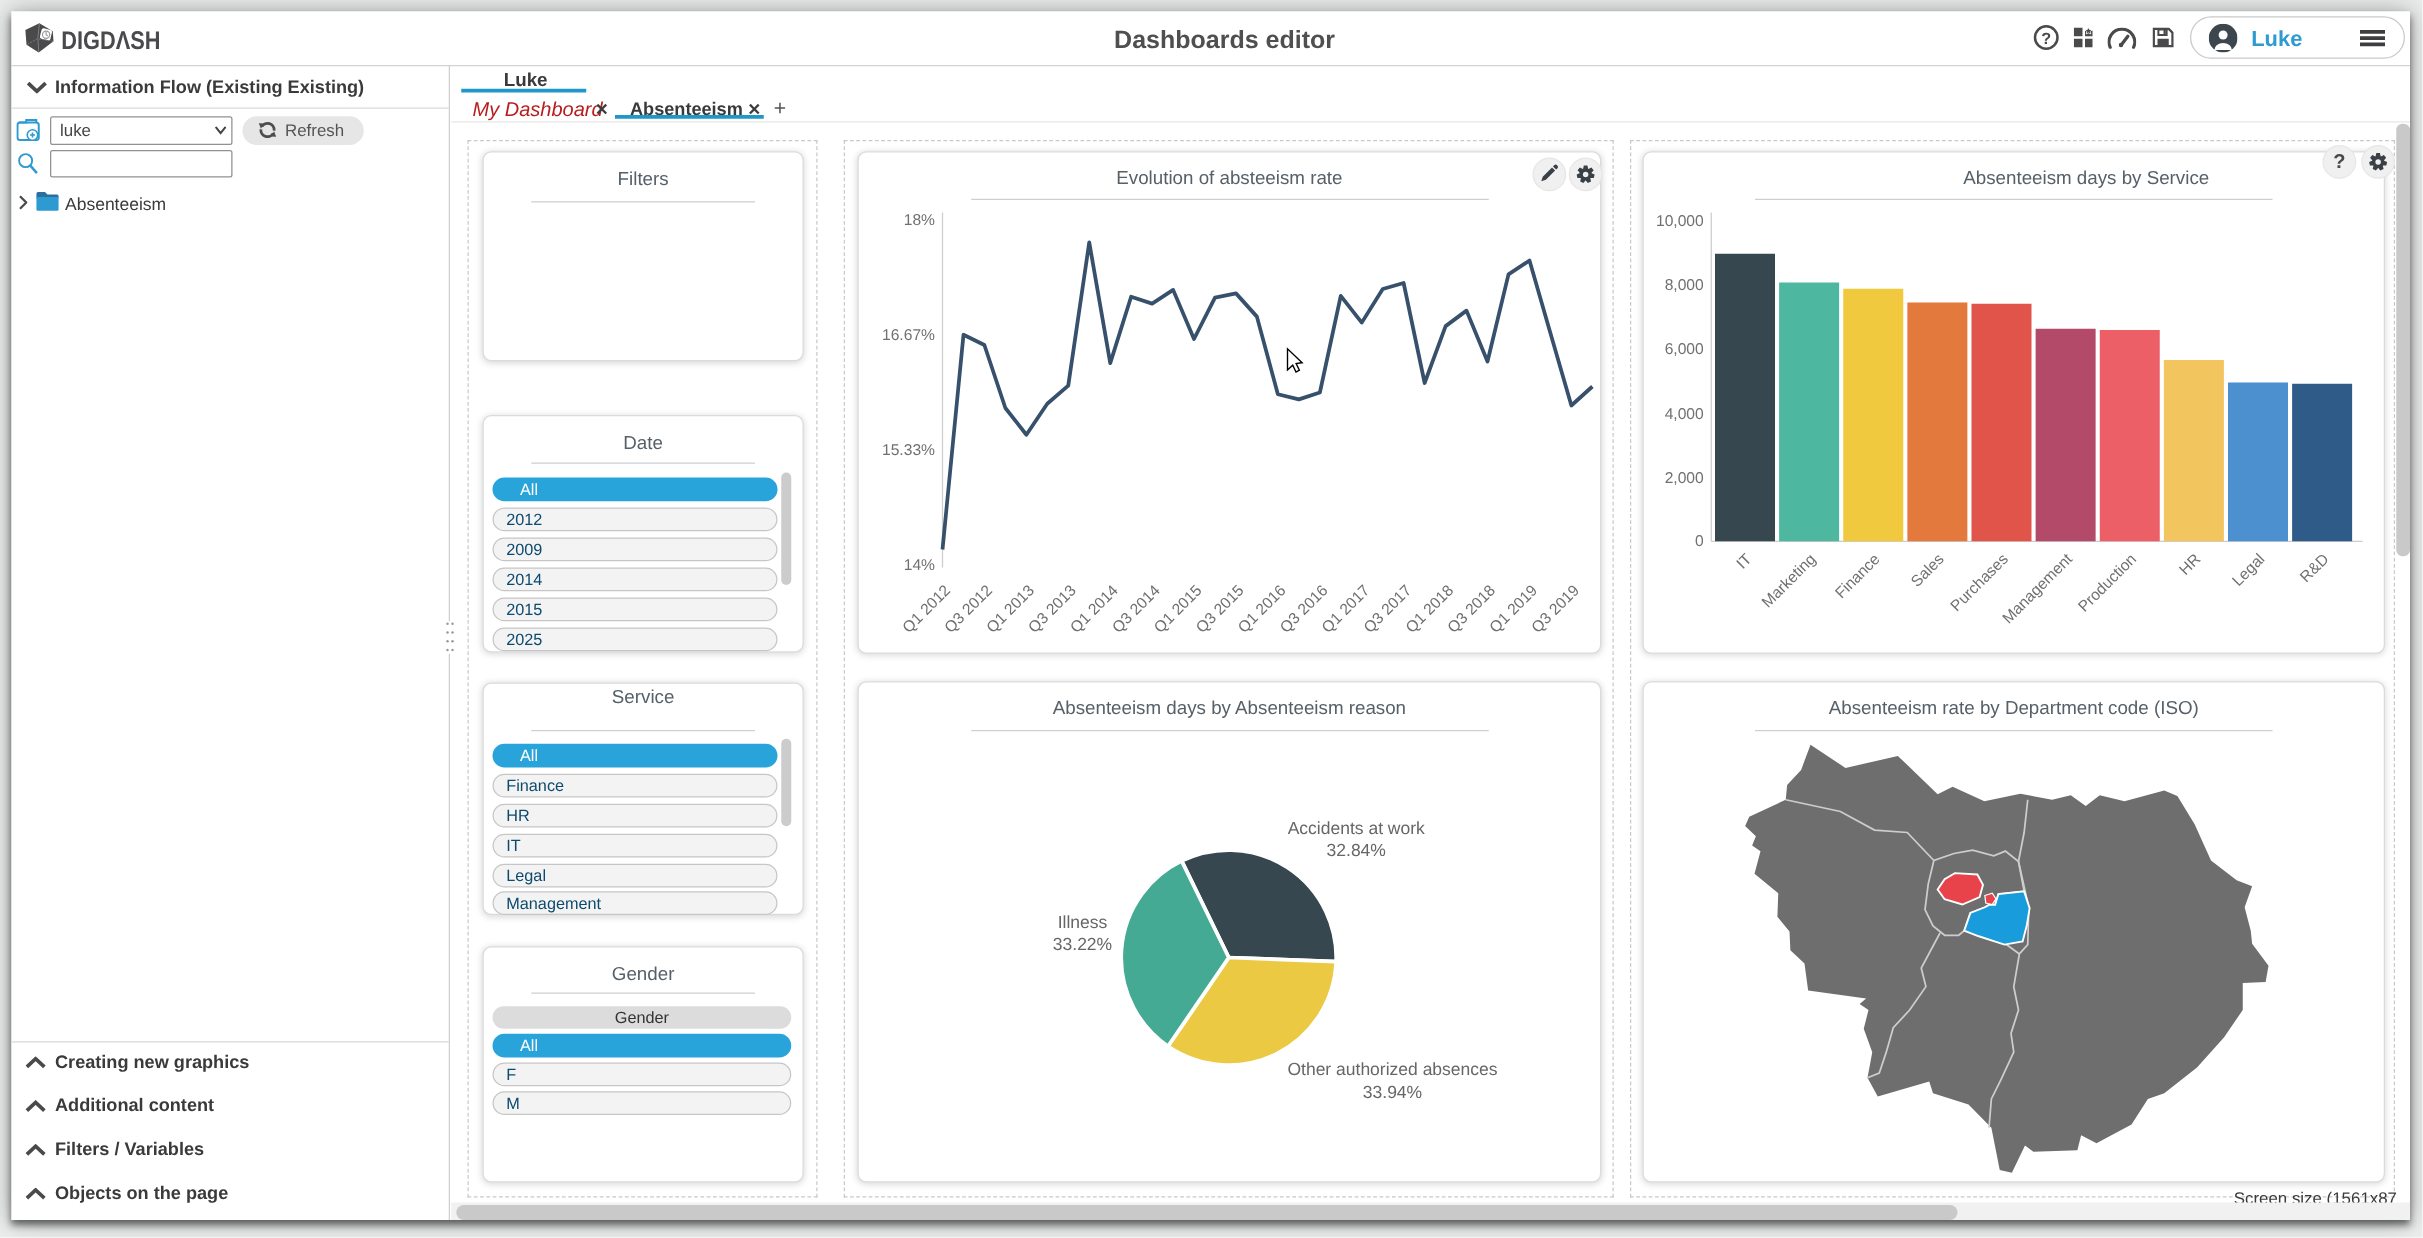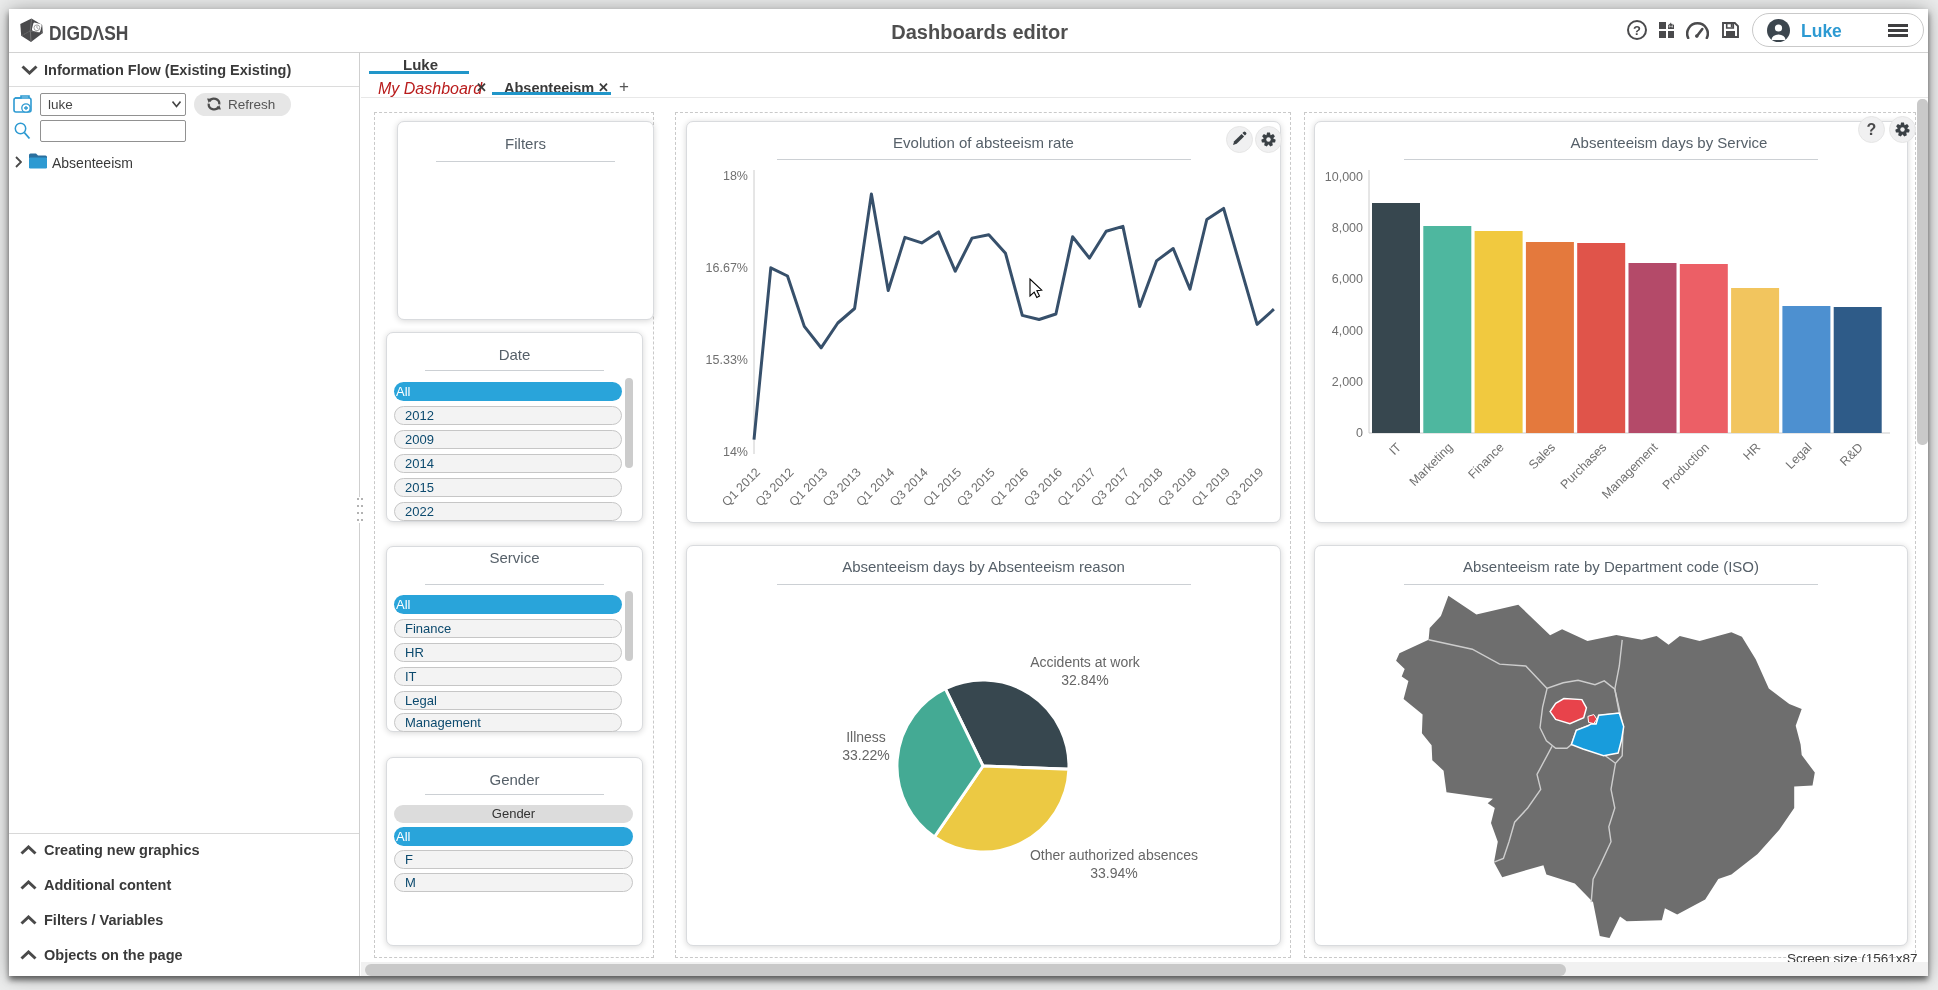--- a/index.html
+++ b/index.html
@@ -1,21 +1,21 @@
 <!DOCTYPE html>
 <html><head><meta charset="utf-8"><style>
 *{margin:0;padding:0;box-sizing:border-box;}
 body{width:1938px;height:990px;background:#eceded;font-family:"Liberation Sans",sans-serif;position:relative;overflow:hidden;}
 .abs{position:absolute;}
 #win{left:9px;top:9px;width:1919px;height:967px;background:#fff;box-shadow:0 4px 6px rgba(0,0,0,.55),0 0 20px rgba(0,0,0,.3);overflow:hidden;}
 .card{position:absolute;background:#fff;border:1px solid #d9dbde;border-radius:7px;box-shadow:0 1px 6px rgba(0,0,0,.16);}
 .ctitle{position:absolute;width:100%;text-align:center;font-size:15px;color:#566069;}
 .chr{position:absolute;left:15%;width:70%;border-top:1px solid #ccd0d4;}
 .pill{position:absolute;height:19px;border:1px solid #c6c6c6;border-radius:10px;background:#f3f3f3;font-size:13px;color:#0c4a6e;line-height:17px;padding-left:10px;}
-.pillsel{position:absolute;height:19px;border-radius:10px;background:#29a4da;font-size:13px;color:#fff;line-height:19px;padding-left:2px;}
+.pillsel{position:absolute;height:19px;border-radius:10px;background:#29a4da;font-size:13px;color:#fff;line-height:19px;padding-left:22px;}
 .dash{position:absolute;border:1px dashed #c9c9c9;}
 .shead{position:absolute;font-size:14.5px;font-weight:bold;color:#3a3a3a;}
 .icbtn{position:absolute;width:27px;height:27px;border-radius:50%;background:#f0f0f1;border:1px solid #e6e6e6;}
 svg text{font-family:"Liberation Sans",sans-serif;}
 </style></head><body>
 <div id="win" class="abs"></div>
 
 <div class="abs" style="left:9px;top:52px;width:1919px;border-top:1px solid #d2d2d2;"></div>
 <svg class="abs" style="left:20px;top:18px" width="24" height="25" viewBox="0 0 24 25">
  <path d="M11.5,0.5 L22.2,7 L22.8,15 L11,24 L1.2,17.8 L0.3,6 Z" fill="#4a4a4c"></path>
@@ -133,33 +133,33 @@
 <div class="abs" style="left:504px;top:80px;font-size:14.5px;font-weight:bold;color:#3a3a3a;">Absenteeism</div>
 <div class="abs" style="left:598px;top:80px;font-size:13px;font-weight:bold;color:#3c3c3c;">✕</div>
 <div class="abs" style="left:619px;top:77px;font-size:17px;color:#555;">+</div>
 <div class="abs" style="left:492px;top:92px;width:119px;height:3px;background:#2196c9;"></div>
 <div class="abs" style="left:361px;top:97px;width:1567px;border-top:1px solid #e8e8e8;"></div>
 
 <div class="dash" style="left:374px;top:112px;width:280px;height:846px;"></div>
 <div class="dash" style="left:675px;top:112px;width:616px;height:846px;"></div>
 <div class="dash" style="left:1304px;top:112px;width:612px;height:846px;"></div>
 
-<div class="card" style="left:397px;top:121px;width:257px;height:199px;">
+<div class="card" style="left:386px;top:121px;width:257px;height:168px;">
  <div class="ctitle" style="top:13px;">Filters</div>
     <div class="chr" style="top:39px;"></div>
 </div>
 <div class="card" style="left:386px;top:332px;width:257px;height:190px;">
  <div class="ctitle" style="top:13px;">Date</div>
     <div class="chr" style="top:37px;"></div>
  <div class="pillsel" style="left:7px;top:49px;width:228px;">All</div>
  <div class="pill" style="left:7px;top:73px;width:228px;">2012</div>
  <div class="pill" style="left:7px;top:97px;width:228px;">2009</div>
  <div class="pill" style="left:7px;top:121px;width:228px;">2014</div>
  <div class="pill" style="left:7px;top:145px;width:228px;">2015</div>
- <div class="pill" style="left:7px;top:169px;width:228px;">2022</div>
+ <div class="pill" style="left:7px;top:169px;width:228px;">2025</div>
  <div class="abs" style="left:238px;top:45px;width:8px;height:90px;background:#ccc;border-radius:4px;"></div>
 </div>
 <div class="card" style="left:386px;top:546px;width:257px;height:186px;">
  <div class="ctitle" style="top:2px;">Service</div>
     <div class="chr" style="top:37px;"></div>
  <div class="pillsel" style="left:7px;top:48px;width:228px;">All</div>
  <div class="pill" style="left:7px;top:72px;width:228px;">Finance</div>
  <div class="pill" style="left:7px;top:96px;width:228px;">HR</div>
  <div class="pill" style="left:7px;top:120px;width:228px;">IT</div>
  <div class="pill" style="left:7px;top:144px;width:228px;">Legal</div>

